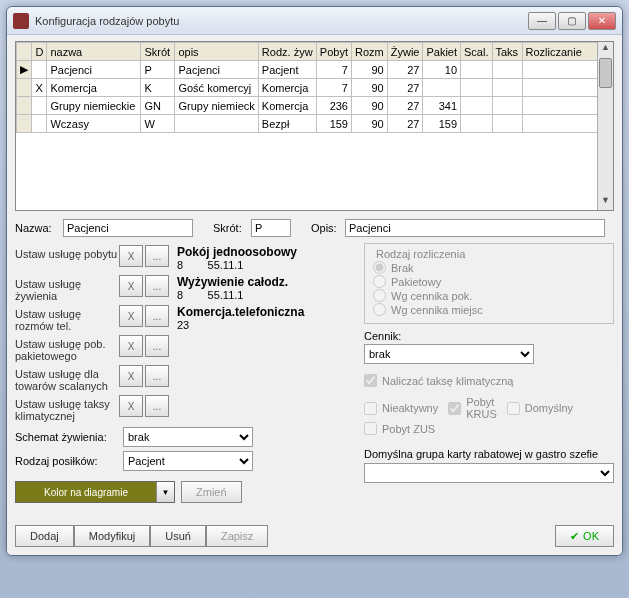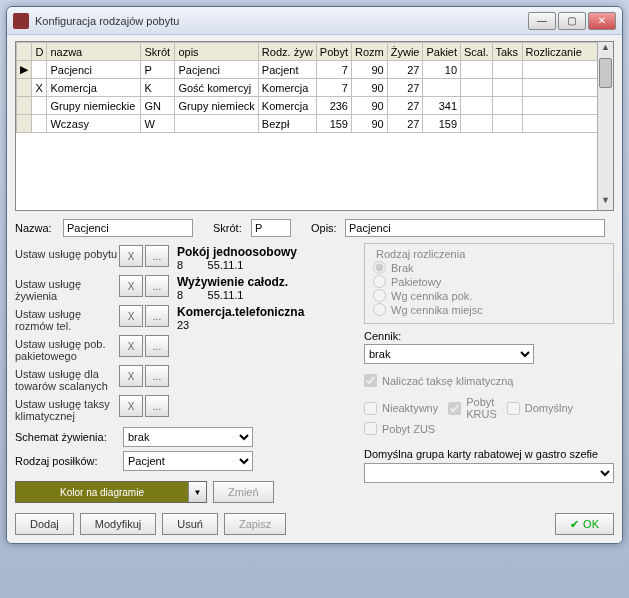--- a/index.html
+++ b/index.html
@@ -47,31 +47,31 @@
   select { border:1px solid #999; height:20px; background:#fff; }
   .sel1{width:130px;}
 
   .group { border:1px solid #c0c0c0; padding:4px 8px 6px; margin-bottom:6px; }
   .group .gtitle { margin-top:-10px; background:#f0f0f0; display:inline-block; padding:0 3px; color:#888; }
   .radio,.check { display:flex; align-items:center; gap:5px; color:#888; margin:1px 0; }
   .radio input,.check input{margin:0;}
   .checkgrid { display:grid; grid-template-columns:1fr 1fr 1fr 1fr; gap:0 10px; margin-top:8px;}
 
   .colorrow { display:flex; align-items:center; gap:6px; margin-top:10px; }
-  .colorsel { width:192px; height:22px; border:1px solid #666; display:flex; }
+  .colorsel { width:160px; height:22px; border:1px solid #666; display:flex; }
   .colorsel .swatch { flex:1; background:#7a7a18; color:#fff; display:flex; align-items:center; justify-content:center; font-size:10px;}
   .colorsel .drop { width:18px; background:linear-gradient(to bottom,#fff,#d8d8d8); border-left:1px solid #888; display:flex;align-items:center;justify-content:center; font-size:8px;}
   .btn { height:22px; padding:0 14px; border:1px solid #888; background:linear-gradient(to bottom,#fdfdfd,#e4e4e4); color:#333;}
   .btn.disabled{color:#999;}
 
   .gastrorow { margin-top:12px; }
   .gastrorow .glabel{ margin-bottom:3px; display:block;}
   .gastrorow select{width:250px;}
 
-  .btnbar { display:flex; gap:6px; margin-top:10px; align-items:flex-end;}
+  .btnbar { display:flex; gap:0; margin-top:22px; align-items:flex-end;}
   .btnbar .spacer{flex:1;}
   .okbtn { color:#0a0; font-weight:normal; display:flex; align-items:center; gap:4px;}
   .okbtn::before{content:"✔"; color:#0a0;}
 
   .cenniklbl{margin:6px 0 2px;}
 </style>
 </head>
 <body>
 
 <div class="window">

